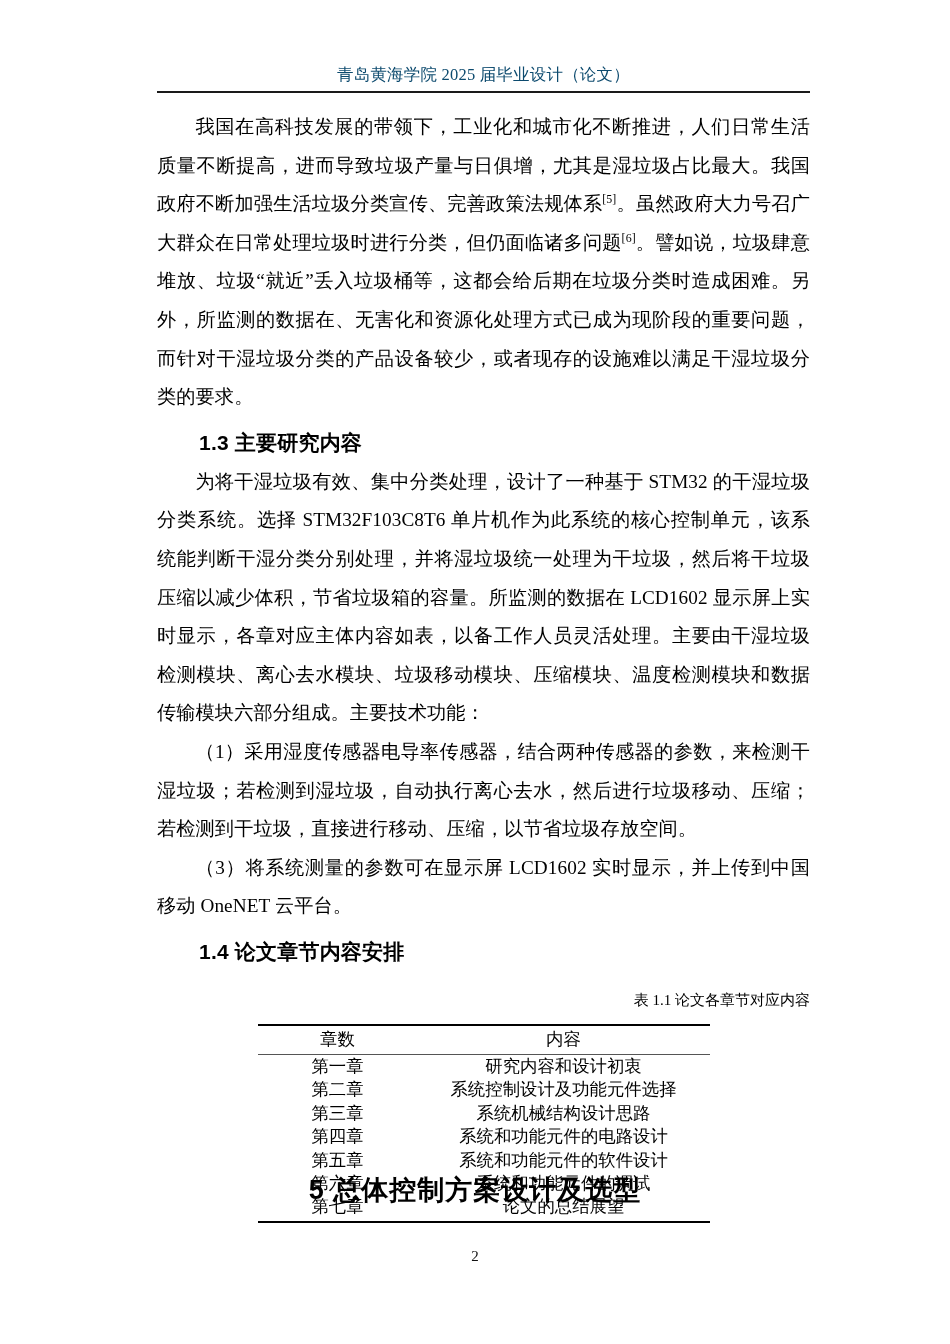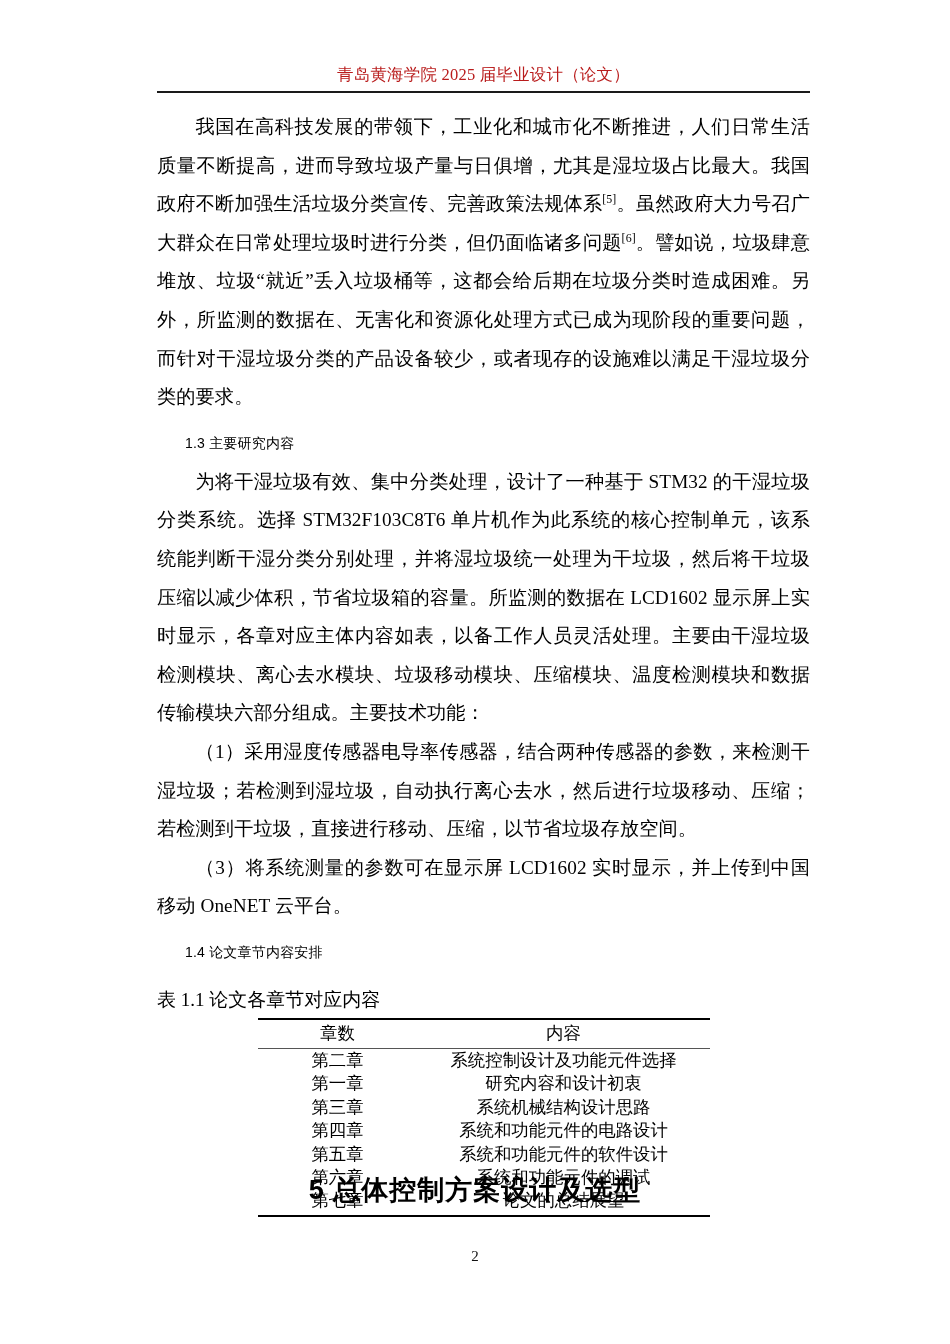--- a/index.html
+++ b/index.html
@@ -24,21 +24,21 @@
     position: absolute;
     left: 157px;
     top: 64px;
     width: 653px;
   }
   .header-title {
     text-align: center;
     font-size: 16.5px;
     line-height: 1.35;
     letter-spacing: 0.2px;
-    color: #b91c1c;
+    color: #0c4a6e;
     white-space: nowrap;
   }
   .header-rule {
     margin-top: 5px;
     border-top: 2.4px solid #1a1a1a;
     width: 100%;
   }
   
   .content {
     position: absolute;
@@ -57,36 +57,36 @@
     word-break: break-all;
   }
   sup.cite {
     font-size: 0.62em;
     vertical-align: super;
     line-height: 0;
   }
   
   h2.section-heading {
     margin: 6px 0 0 0;
-    font-size: 14px;
+    font-size: 21px;
     line-height: 40px;
-    font-weight: normal;
+    font-weight: bold;
     text-indent: 2em;
     letter-spacing: 0.2px;
     font-family: "Liberation Sans", "DejaVu Sans", sans-serif;
   }
   
   .table-block {
     margin-top: 14px;
   }
   .table-caption {
-    text-align: left;
-    font-size: 19px;
+    text-align: right;
+    font-size: 15px;
     line-height: 28px;
-    margin-bottom: 4px;
+    margin-bottom: 10px;
   }
   table.thesis-table {
     border-collapse: collapse;
     width: 452px;
     margin: 0 auto;
     table-layout: fixed;
   }
   table.thesis-table thead th {
     font-weight: normal;
     font-size: 17.4px;
@@ -167,26 +167,26 @@
           <col class="c-content">
         </colgroup>
         <thead>
           <tr>
             <th>章数</th>
             <th>内容</th>
           </tr>
         </thead>
         <tbody>
           <tr>
+            <td>第一章</td>
+            <td>研究内容和设计初衷</td>
+          </tr>
+          <tr>
             <td>第二章</td>
             <td>系统控制设计及功能元件选择</td>
-          </tr>
-          <tr>
-            <td>第一章</td>
-            <td>研究内容和设计初衷</td>
           </tr>
           <tr>
             <td>第三章</td>
             <td>系统机械结构设计思路</td>
           </tr>
           <tr>
             <td>第四章</td>
             <td>系统和功能元件的电路设计</td>
           </tr>
           <tr>

